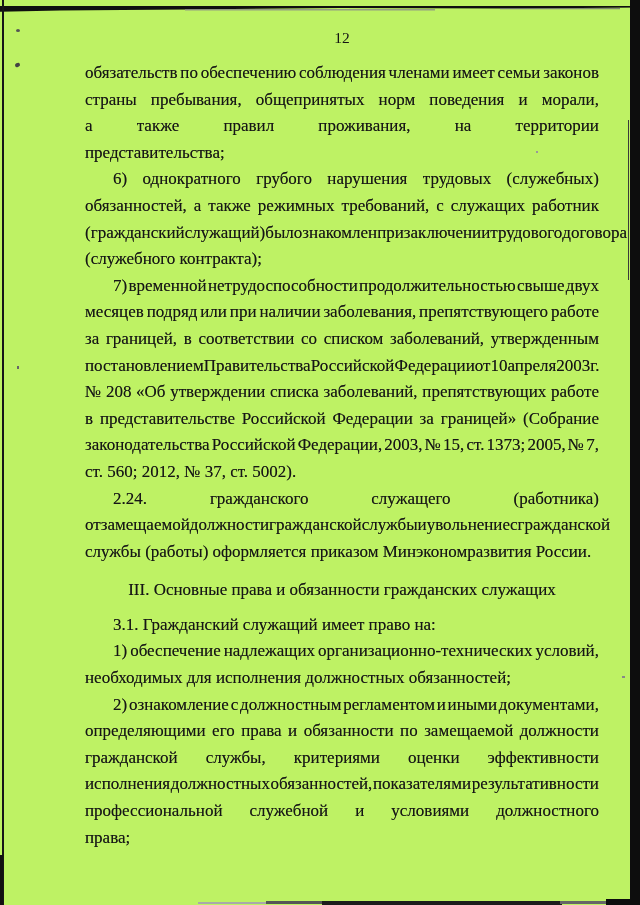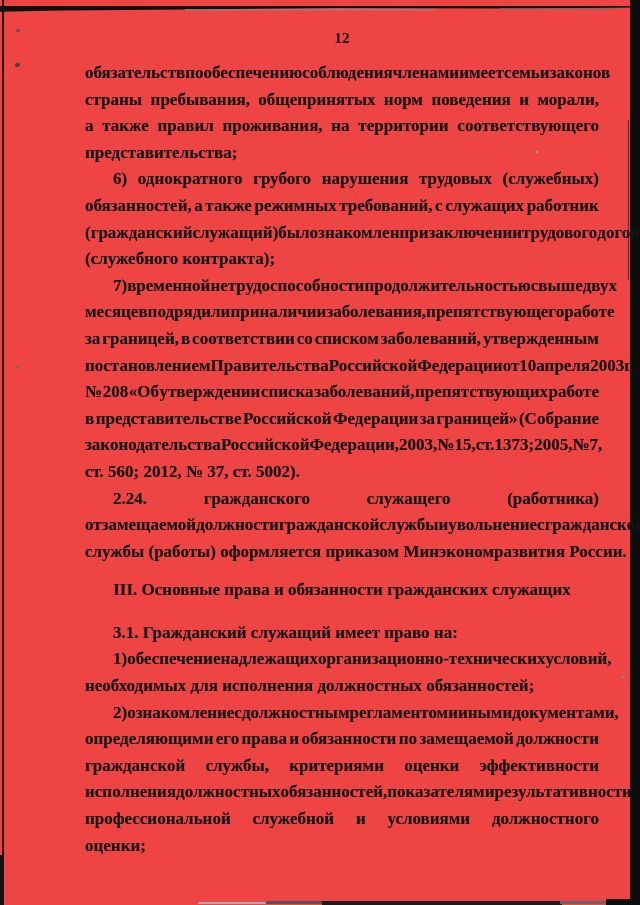--- a/index.html
+++ b/index.html
@@ -1,24 +1,23 @@
 <!DOCTYPE html>
 <html><head>
 <meta charset="utf-8">
 <style>
   html, body { margin: 0; padding: 0; background: #ffffff; }
   .page {
     position: relative;
     width: 640px;
     height: 905px;
-    background: #ef4444;
+    background: #bef264;
     overflow: hidden;
     font-family: "Liberation Serif", "DejaVu Serif", serif;
     color: #1b1b1b;
-    font-weight: bold;
   }
   
   .content {
     position: absolute;
     left: 85px;
     top: 27px;
     width: 514px;
   }
   .page-number {
     text-align: center;
@@ -39,21 +38,21 @@
   }
   .line.just {
     display: flex;
     justify-content: space-between;
   }
   .line.indent { padding-left: 28px; }
   .line.center {
     text-align: center;
     white-space: normal;
   }
-  .heading-block { margin-top: 12px; margin-bottom: 16px; }
+  .heading-block { margin-top: 12px; margin-bottom: 8px; }
   
   .artifact { position: absolute; pointer-events: none; }
   .edge-top { left: 0; top: 0; width: 640px; height: 8px; }
   .edge-left { left: 2px; top: 0; width: 2px; height: 905px; background: #161616; }
   .edge-right { left: 630px; top: 0; width: 10px; height: 905px; background: #0d0d0d; }
   .edge-right-inner { left: 628px; top: 120px; width: 1px; height: 160px; background: #3a3a3a; }
   .corner-bottom-left { left: 0; top: 855px; width: 3px; height: 50px; background: #111111; }
   .bseg1 { left: 198px; bottom: 1px; width: 70px; height: 2.5px; background: #a9a9a9; }
   .bseg2 { left: 266px; bottom: 1px; width: 58px; height: 3px; background: #555555; }
   .bseg3 { left: 322px; bottom: 0.5px; width: 240px; height: 3.5px; background: #1c1c1c; }
@@ -116,21 +115,20 @@
             <span>и</span>
             <span>морали,</span>
           </div>
           <div class="line just">
             <span>а</span>
             <span>также</span>
             <span>правил</span>
             <span>проживания,</span>
             <span>на</span>
             <span>территории</span>
-            <span>соответствующего</span>
           </div>
           <div class="line">представительства;</div>
         </div>
         <div class="paragraph">
           <div class="line just indent">
             <span>6)</span>
             <span>однократного</span>
             <span>грубого</span>
             <span>нарушения</span>
             <span>трудовых</span>
@@ -303,18 +301,18 @@
             <span>показателями</span>
             <span>результативности</span>
           </div>
           <div class="line just">
             <span>профессиональной</span>
             <span>служебной</span>
             <span>и</span>
             <span>условиями</span>
             <span>должностного</span>
           </div>
-          <div class="line">оценки;</div>
+          <div class="line">права;</div>
         </div>
       </div>
   </div>
 
 </div>
 
 </body></html>

